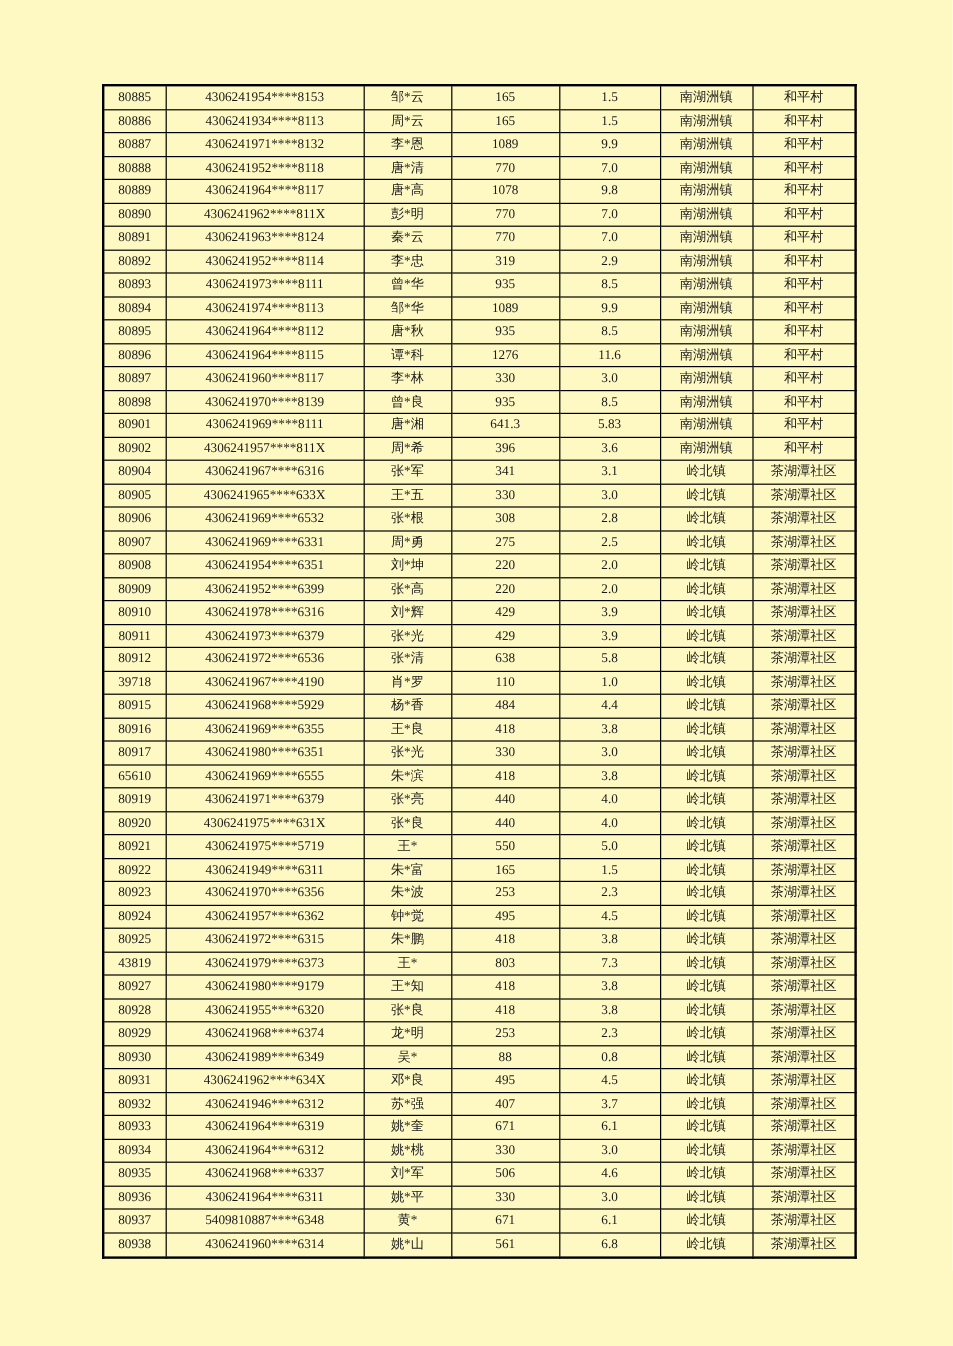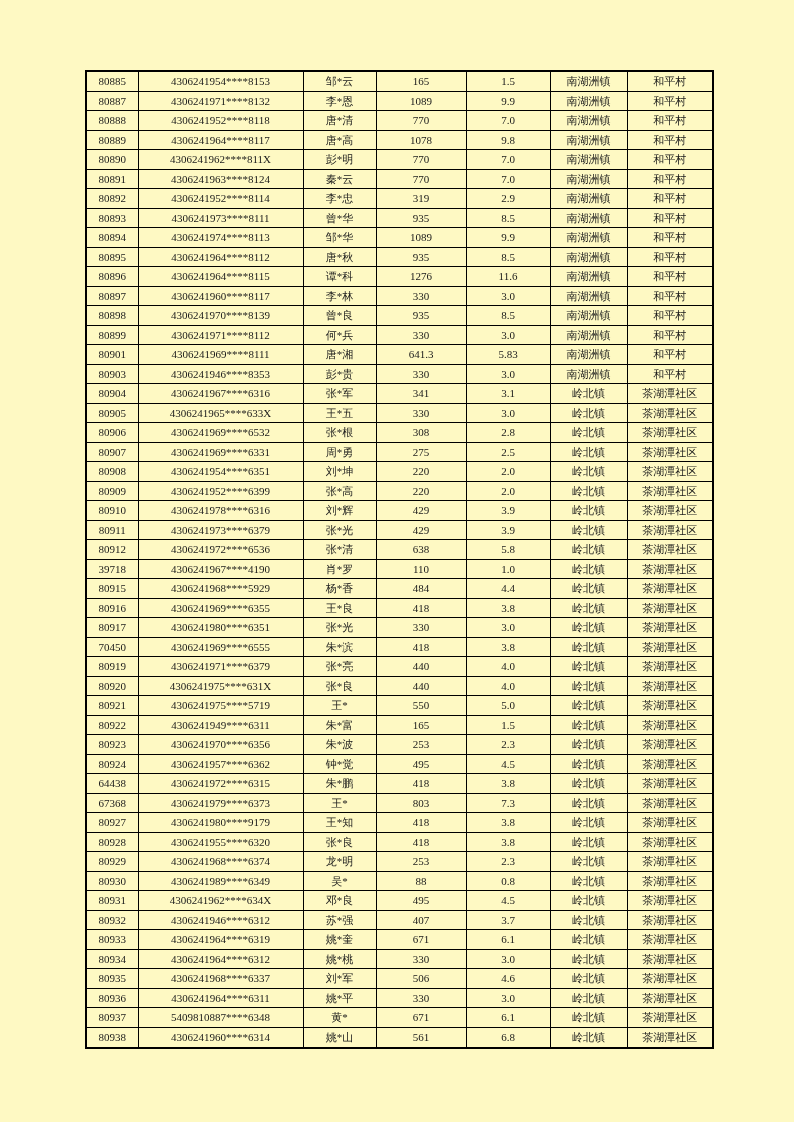--- a/index.html
+++ b/index.html
@@ -65,20 +65,29 @@
         <tr>
           <td>80885</td>
           <td>4306241954****8153</td>
           <td>邹*云</td>
           <td>165</td>
           <td>1.5</td>
           <td>南湖洲镇</td>
           <td>和平村</td>
         </tr>
         <tr>
+          <td>80886</td>
+          <td>4306241934****8113</td>
+          <td>周*云</td>
+          <td>165</td>
+          <td>1.5</td>
+          <td>南湖洲镇</td>
+          <td>和平村</td>
+        </tr>
+        <tr>
           <td>80887</td>
           <td>4306241971****8132</td>
           <td>李*恩</td>
           <td>1089</td>
           <td>9.9</td>
           <td>南湖洲镇</td>
           <td>和平村</td>
         </tr>
         <tr>
           <td>80888</td>
@@ -173,43 +182,34 @@
         <tr>
           <td>80898</td>
           <td>4306241970****8139</td>
           <td>曾*良</td>
           <td>935</td>
           <td>8.5</td>
           <td>南湖洲镇</td>
           <td>和平村</td>
         </tr>
         <tr>
-          <td>80899</td>
-          <td>4306241971****8112</td>
-          <td>何*兵</td>
-          <td>330</td>
-          <td>3.0</td>
-          <td>南湖洲镇</td>
-          <td>和平村</td>
-        </tr>
-        <tr>
           <td>80901</td>
           <td>4306241969****8111</td>
           <td>唐*湘</td>
           <td>641.3</td>
           <td>5.83</td>
           <td>南湖洲镇</td>
           <td>和平村</td>
         </tr>
         <tr>
-          <td>80903</td>
-          <td>4306241946****8353</td>
-          <td>彭*贵</td>
-          <td>330</td>
-          <td>3.0</td>
+          <td>80902</td>
+          <td>4306241957****811X</td>
+          <td>周*希</td>
+          <td>396</td>
+          <td>3.6</td>
           <td>南湖洲镇</td>
           <td>和平村</td>
         </tr>
         <tr>
           <td>80904</td>
           <td>4306241967****6316</td>
           <td>张*军</td>
           <td>341</td>
           <td>3.1</td>
           <td>岭北镇</td>
@@ -317,21 +317,21 @@
         <tr>
           <td>80917</td>
           <td>4306241980****6351</td>
           <td>张*光</td>
           <td>330</td>
           <td>3.0</td>
           <td>岭北镇</td>
           <td>茶湖潭社区</td>
         </tr>
         <tr>
-          <td>70450</td>
+          <td>65610</td>
           <td>4306241969****6555</td>
           <td>朱*滨</td>
           <td>418</td>
           <td>3.8</td>
           <td>岭北镇</td>
           <td>茶湖潭社区</td>
         </tr>
         <tr>
           <td>80919</td>
           <td>4306241971****6379</td>
@@ -380,30 +380,30 @@
         <tr>
           <td>80924</td>
           <td>4306241957****6362</td>
           <td>钟*觉</td>
           <td>495</td>
           <td>4.5</td>
           <td>岭北镇</td>
           <td>茶湖潭社区</td>
         </tr>
         <tr>
-          <td>64438</td>
+          <td>80925</td>
           <td>4306241972****6315</td>
           <td>朱*鹏</td>
           <td>418</td>
           <td>3.8</td>
           <td>岭北镇</td>
           <td>茶湖潭社区</td>
         </tr>
         <tr>
-          <td>67368</td>
+          <td>43819</td>
           <td>4306241979****6373</td>
           <td>王*</td>
           <td>803</td>
           <td>7.3</td>
           <td>岭北镇</td>
           <td>茶湖潭社区</td>
         </tr>
         <tr>
           <td>80927</td>
           <td>4306241980****9179</td>

